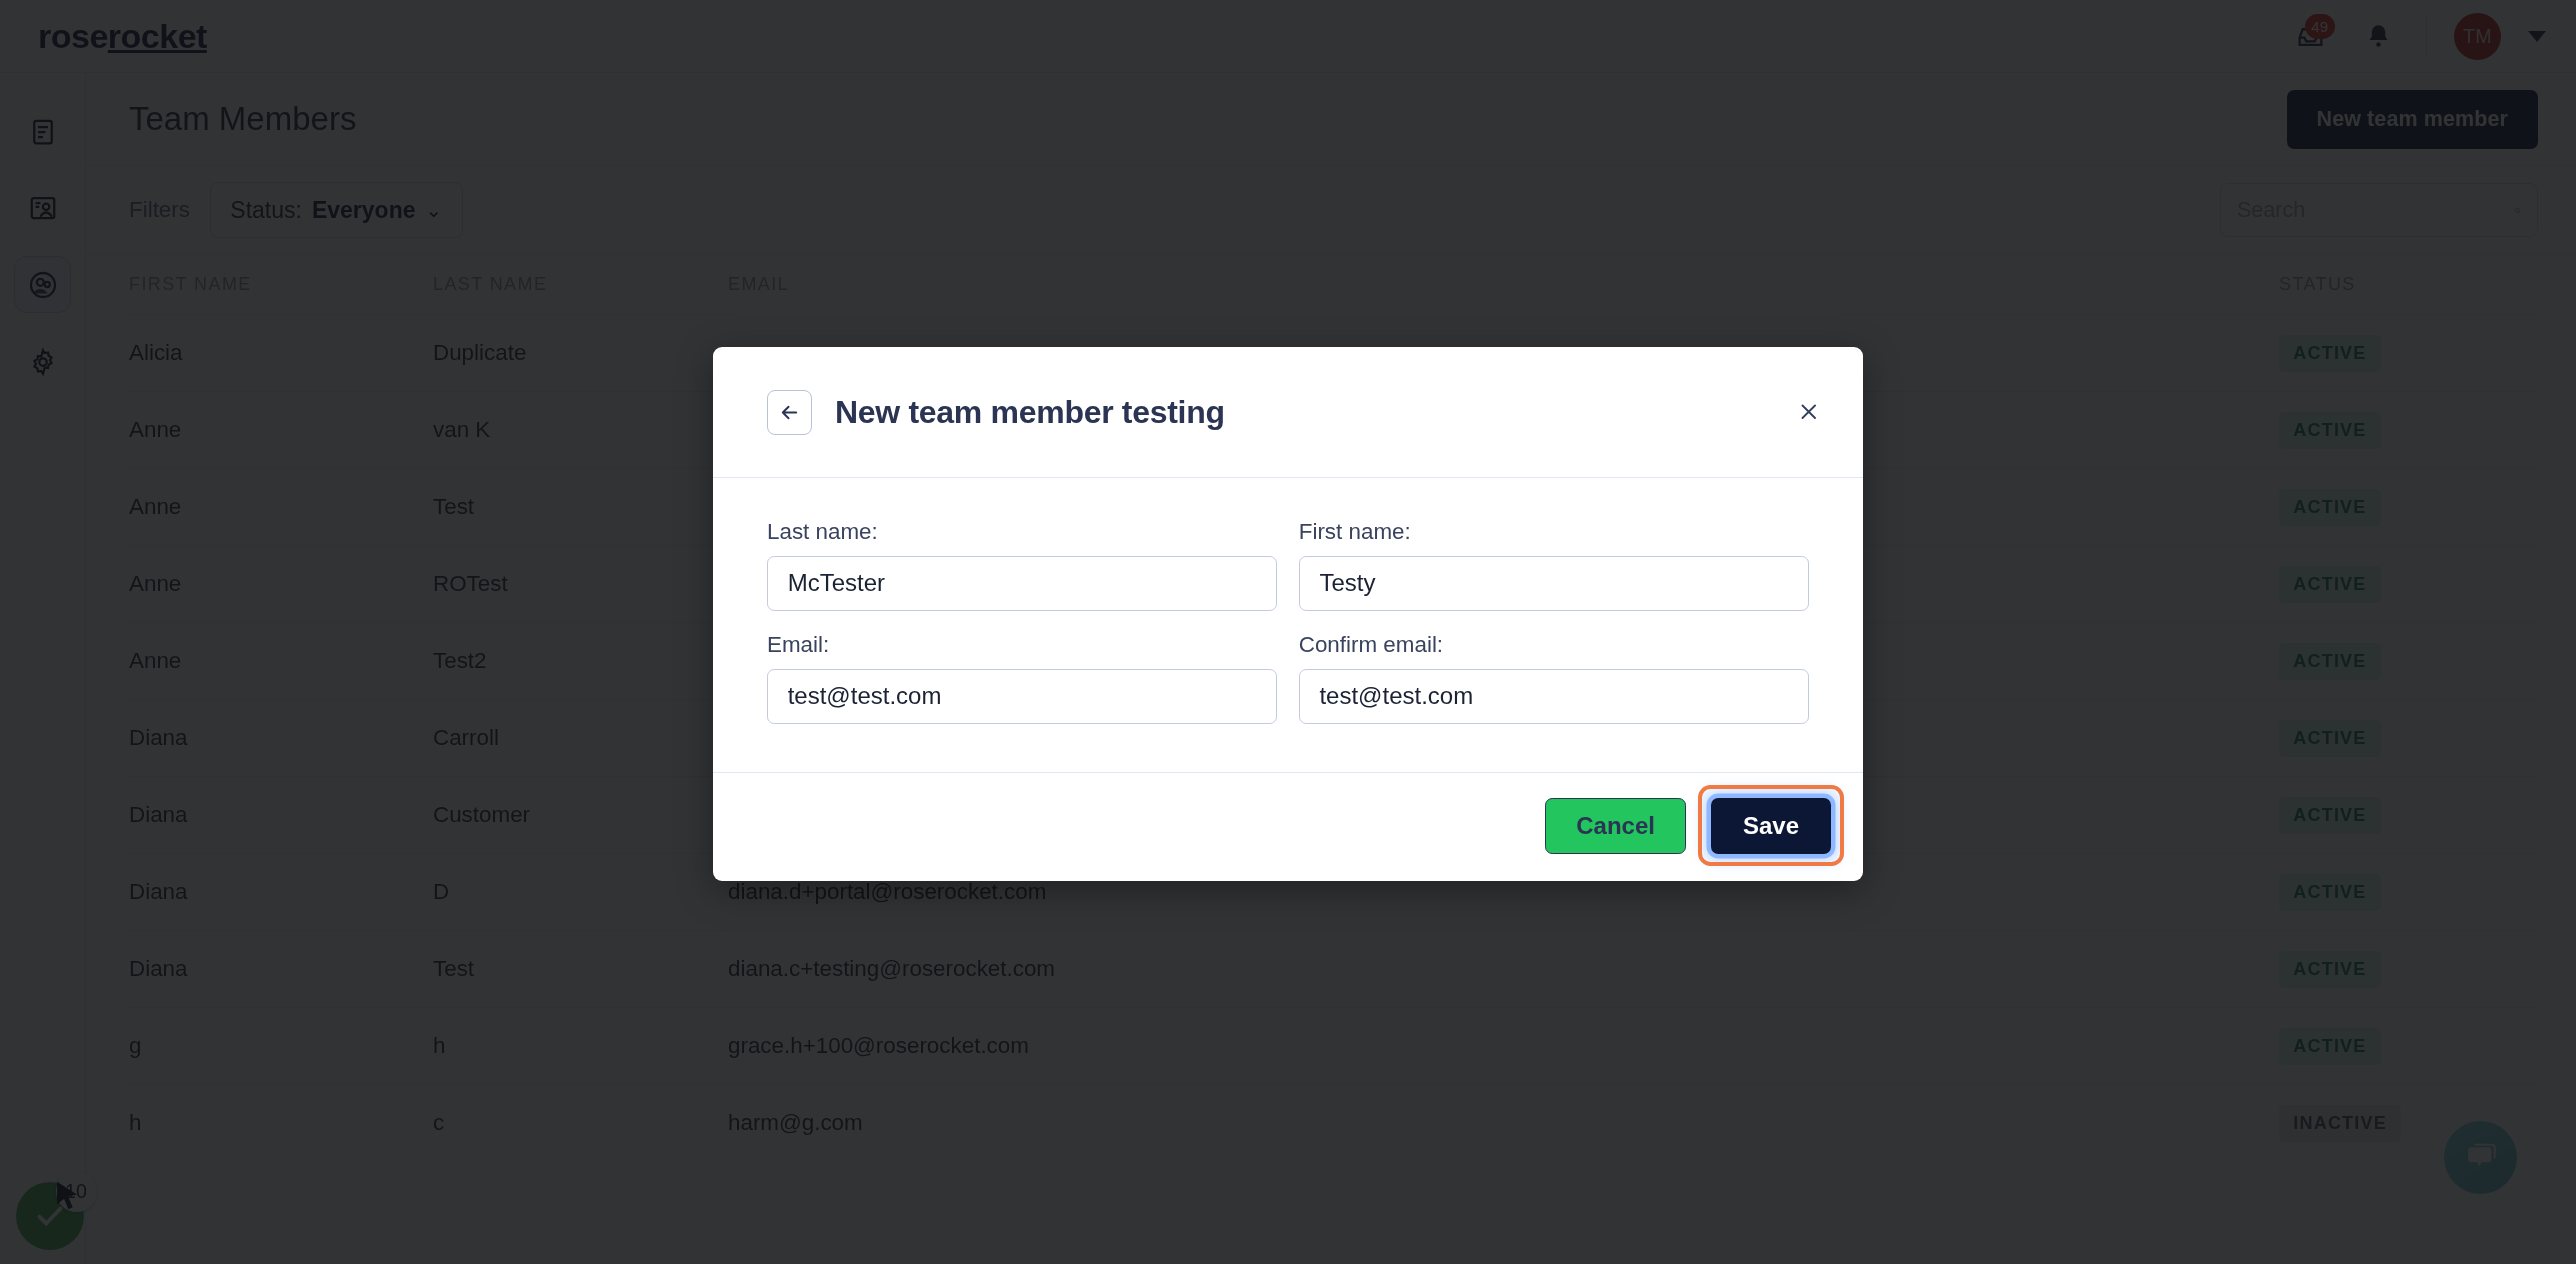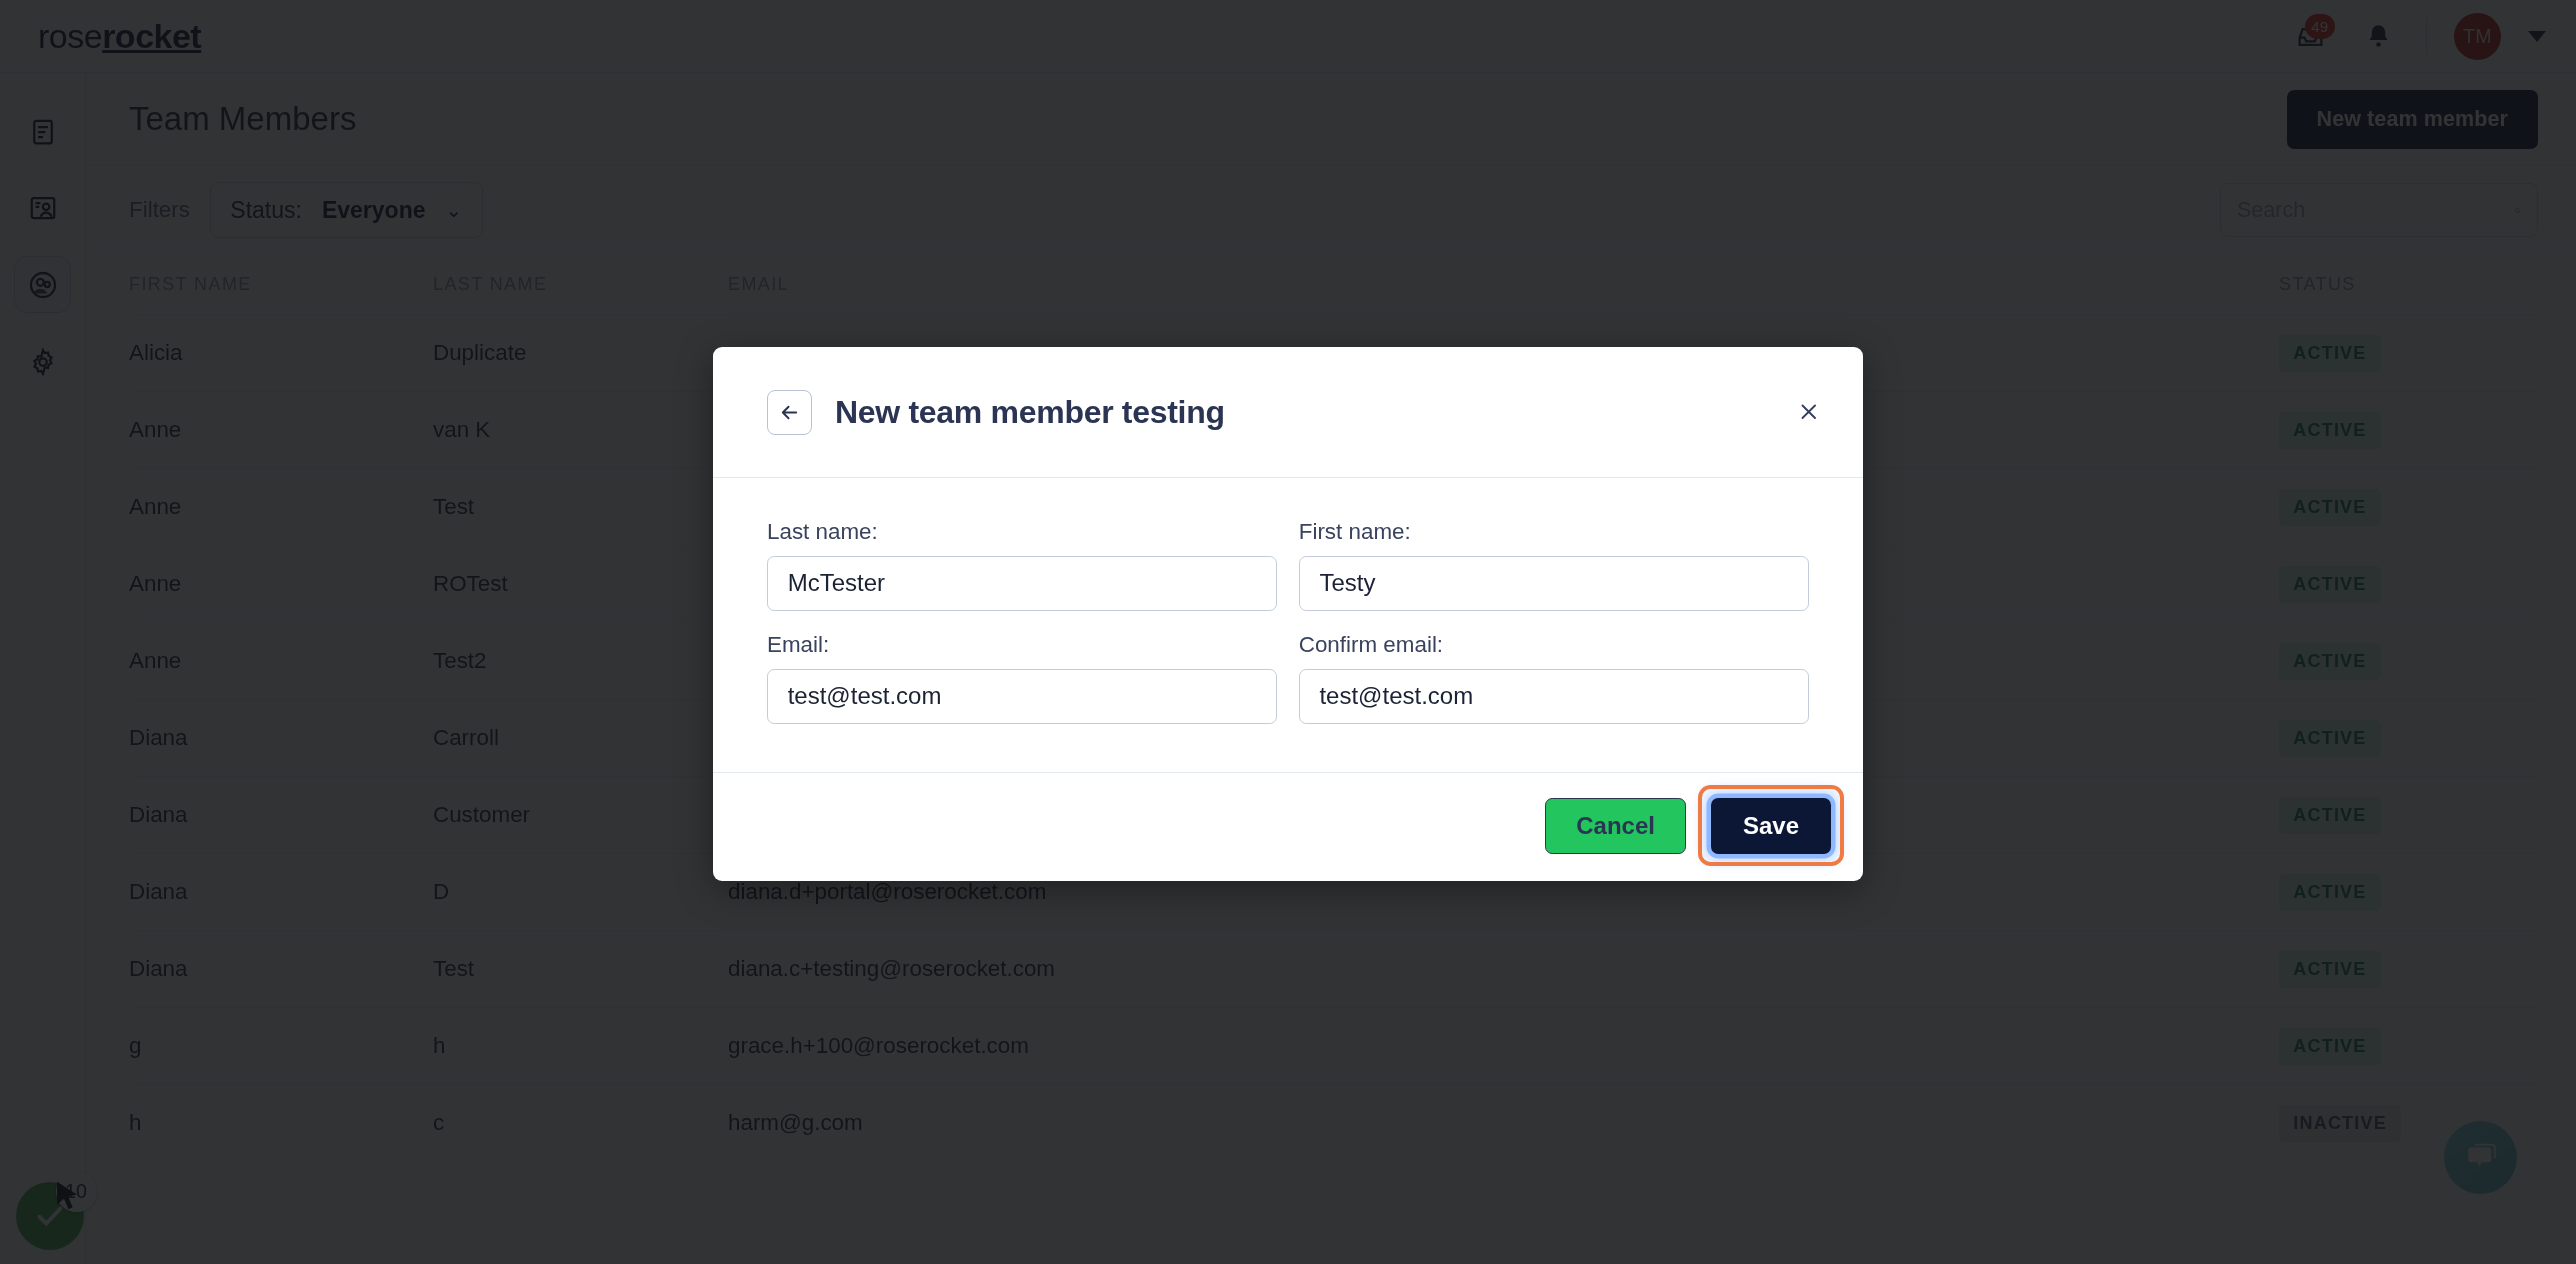--- a/index.html
+++ b/index.html
@@ -20,21 +20,21 @@
   .topbar {
     height:73px; flex:0 0 73px;
     background:#ffffff;
     border-bottom:0.9px solid #e4e7ec;
     display:flex; align-items:center;
     padding:0 30px 0 38px;
     position:relative;
   }
   .brand { font-size:34px; color:#0d1b3e; letter-spacing:-0.5px; }
   .brand b { font-weight:700;text-decoration:underline; }
-  .brand span.light { font-weight:400; }
+  .brand span.light { font-weight:700; }
   .topbar-right {
     margin-left:auto; display:flex; align-items:center; gap:27px;
   }
   .icon-btn {
     position:relative; width:41px; height:41px;
     display:flex; align-items:center; justify-content:center;
   }
   .count-badge {
     position:absolute; top:-1.8px; right:-3.6px;
     min-width:30px; height:25px; padding:0 6.3px;
@@ -91,21 +91,21 @@
   .filterbar {
     height:89px; flex:0 0 89px;
     display:flex; align-items:center; gap:19.7px;
     padding:0 38px 0 43px;
     border-bottom:0.9px solid #eceff4;
   }
   .filters-label { font-size:22.4px; color:#5a6478; }
   .status-pill {
     border:0.9px solid #cfd6e4; border-radius:8px;
     padding:13.4px 19.7px; font-size:23px; color:#1d2939;
-    display:flex; align-items:center; gap:20px; background:#fff;
+    display:flex; align-items:center; gap:10px; background:#fff;
   }
   .status-pill b { color:#0b1735; font-weight:700; }
   .chev { font-size:19.7px; color:#0b1735; }
   .searchbox {
     margin-left:auto; width:318px; height:54px;
     border:0.9px solid #d4dae4; border-radius:8px;
     display:flex; align-items:center; padding:0 16px;
     background:#fff;
   }
   .searchbox input {

